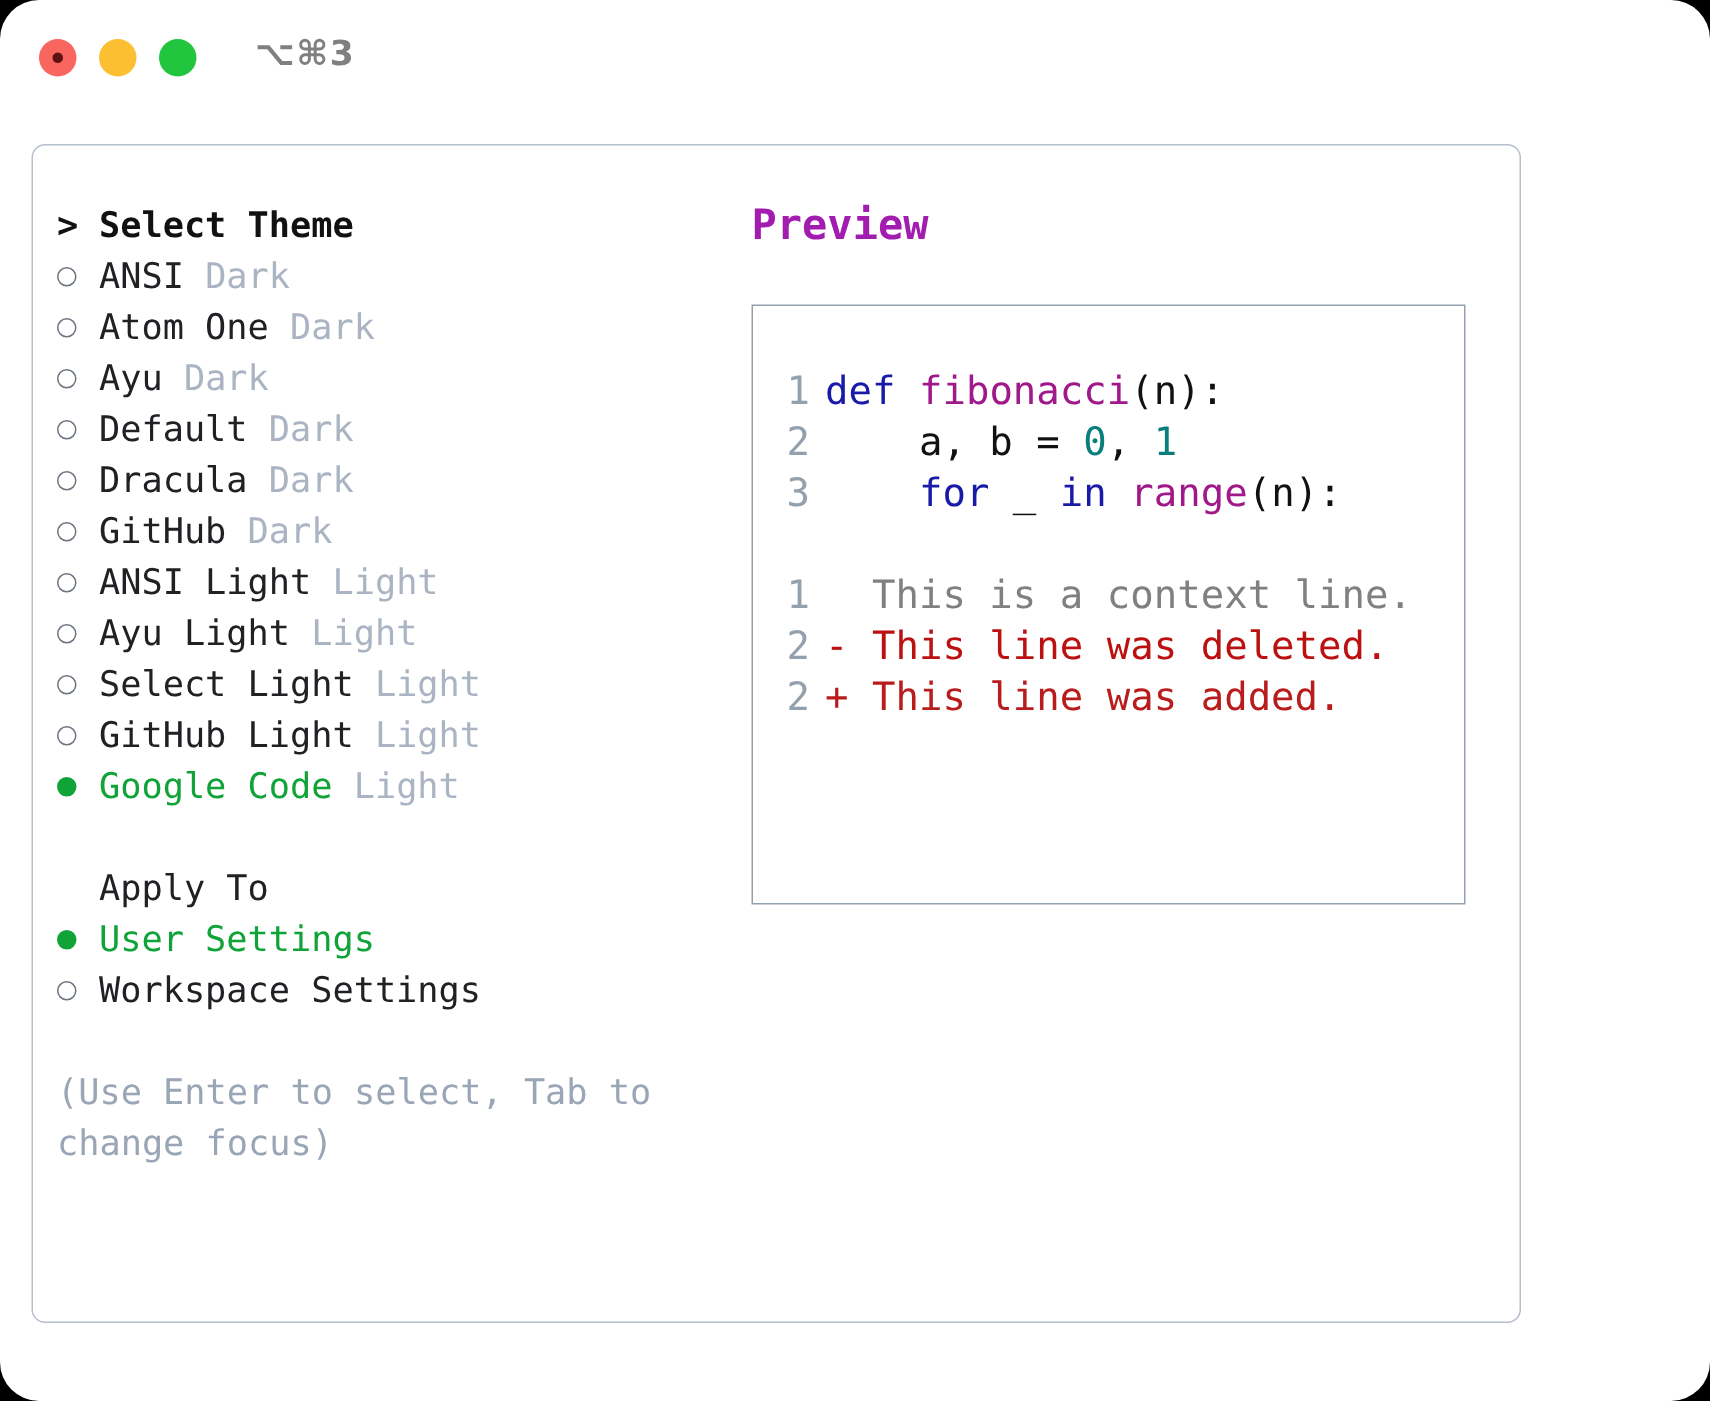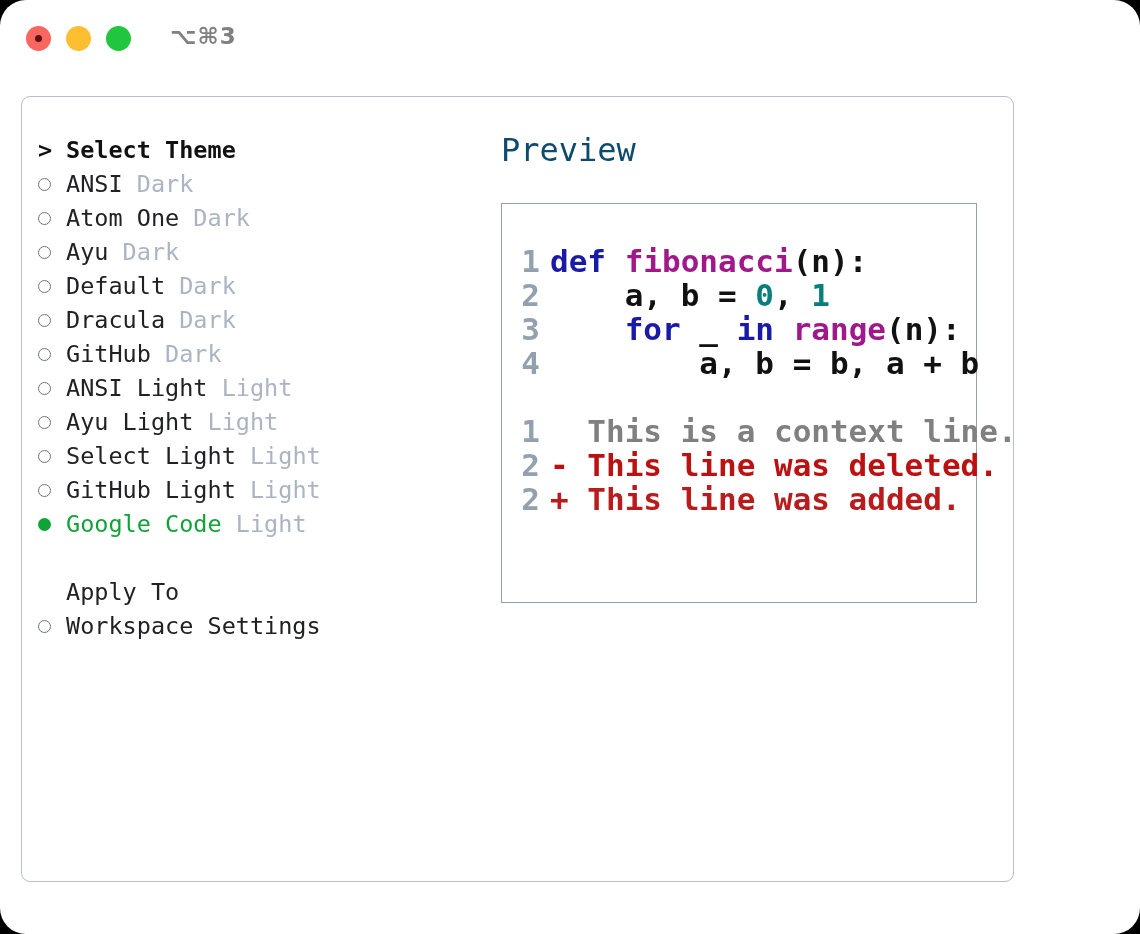--- a/index.html
+++ b/index.html
@@ -142,44 +142,43 @@
 
   
   #right-col {
     position: absolute;
     left: 479px;
     top: 36px;
     width: 480px;
   }
 
   #preview-title {
-    font-size: 32px;
-    line-height: 34px;
-    font-weight: normal;
-    color: #0c4a6e;
+    font-size: 28px;
+    line-height: 34px;
+    font-weight: bold;
+    color: #a21caf;
     white-space: pre;
   }
 
   #preview-box {
     margin-top: 36px;
     width: 476px;
     height: 400px;
     box-sizing: border-box;
     border: 1.7px solid #93a1af;
     background: #ffffff;
     position: relative;
   }
 
   #code {
     position: absolute;
     left: 12px;
     top: 40px;
-    font-size: 31px;
-    line-height: 34px;
-    font-weight: bold;
+    font-size: 26px;
+    line-height: 34px;
   }
 
   .cline {
     height: 34px;
     line-height: 34px;
     white-space: pre;
   }
   .lno {
     display: inline-block;
     width: 26px;
@@ -233,34 +232,35 @@
           <div class="row"><span class="marker"><span class="dot off"></span></span><span class="name">Select Light</span><span> </span><span class="variant">Light</span></div>
           <div class="row"><span class="marker"><span class="dot off"></span></span><span class="name">GitHub Light</span><span> </span><span class="variant">Light</span></div>
           <div class="row"><span class="marker"><span class="dot on"></span></span><span class="name sel">Google Code</span><span> </span><span class="variant">Light</span></div>
         </div>
 
       <div id="spacer-1"></div>
 
       <div class="row"><span class="marker"> </span><span class="group-title">Apply To</span></div>
 
       <div id="apply-list">
+          <div class="row"><span class="marker"><span class="dot on"></span></span><span class="name sel">User Settings</span></div>
           <div class="row"><span class="marker"><span class="dot off"></span></span><span class="name">Workspace Settings</span></div>
         </div>
 
+      <div id="help">(Use Enter to select, Tab to change focus)</div>
 
     </div>
 
     <div id="right-col">
       <div id="preview-title">Preview</div>
       <div id="preview-box">
         <div id="code">
             <div class="cline"><span class="lno">1</span><span class="ctext"><span class="kw">def</span><span class="pl"> </span><span class="fn">fibonacci</span><span class="pl">(n):</span></span></div>
             <div class="cline"><span class="lno">2</span><span class="ctext"><span class="pl">    a, b = </span><span class="num">0</span><span class="pl">, </span><span class="num">1</span></span></div>
             <div class="cline"><span class="lno">3</span><span class="ctext"><span class="pl">    </span><span class="kw">for</span><span class="pl"> _ </span><span class="kw">in</span><span class="pl"> </span><span class="fn">range</span><span class="pl">(n):</span></span></div>
-            <div class="cline"><span class="lno">4</span><span class="ctext"><span class="pl">        a, b = b, a + b</span></span></div>
             <div class="blank"></div>
             <div class="cline"><span class="lno">1</span><span class="ctext"><span class="ctx">  This is a context line.</span></span></div>
             <div class="cline"><span class="lno">2</span><span class="ctext"><span class="del">- This line was deleted.</span></span></div>
             <div class="cline"><span class="lno">2</span><span class="ctext"><span class="add">+ This line was added.</span></span></div>
           </div>
       </div>
     </div>
 
   </div>
 </div>

